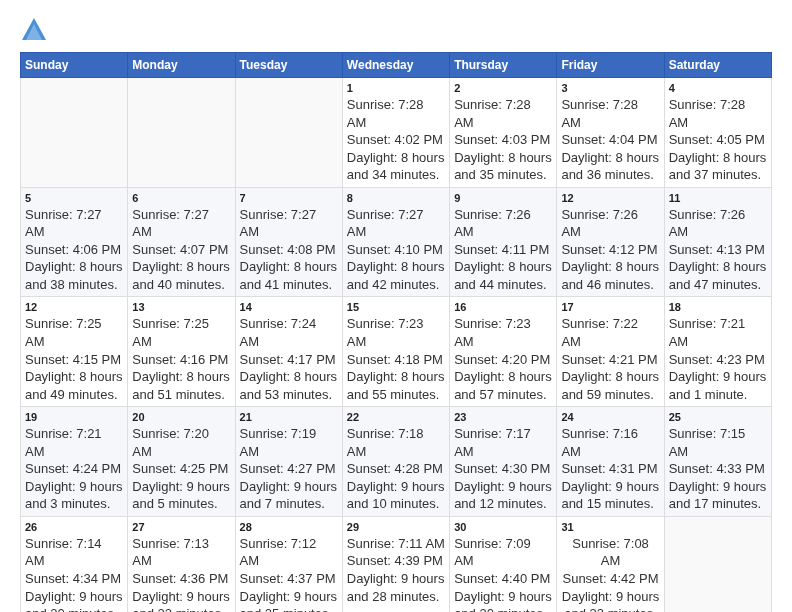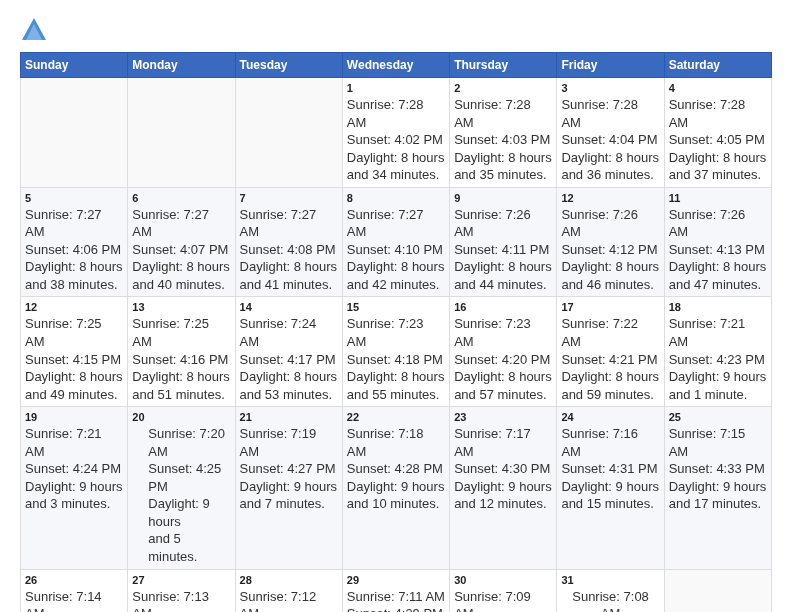--- a/index.html
+++ b/index.html
@@ -279,21 +279,21 @@
         <tr>
           <td>
             <span class="day-num">19</span>
             <div class="day-info" style="white-space: pre-line;">Sunrise: 7:21 AM
 Sunset: 4:24 PM
 Daylight: 9 hours
 and 3 minutes.</div>
           </td>
           <td>
             <span class="day-num">20</span>
-            <div class="day-info" style="white-space: pre-line; margin-left: 16px;">Sunrise: 7:20 AM
+            <div class="day-info" style="white-space: pre-line;">Sunrise: 7:20 AM
 Sunset: 4:25 PM
 Daylight: 9 hours
 and 5 minutes.</div>
           </td>
           <td>
             <span class="day-num">21</span>
             <div class="day-info" style="white-space: pre-line;">Sunrise: 7:19 AM
 Sunset: 4:27 PM
 Daylight: 9 hours
 and 7 minutes.</div>

